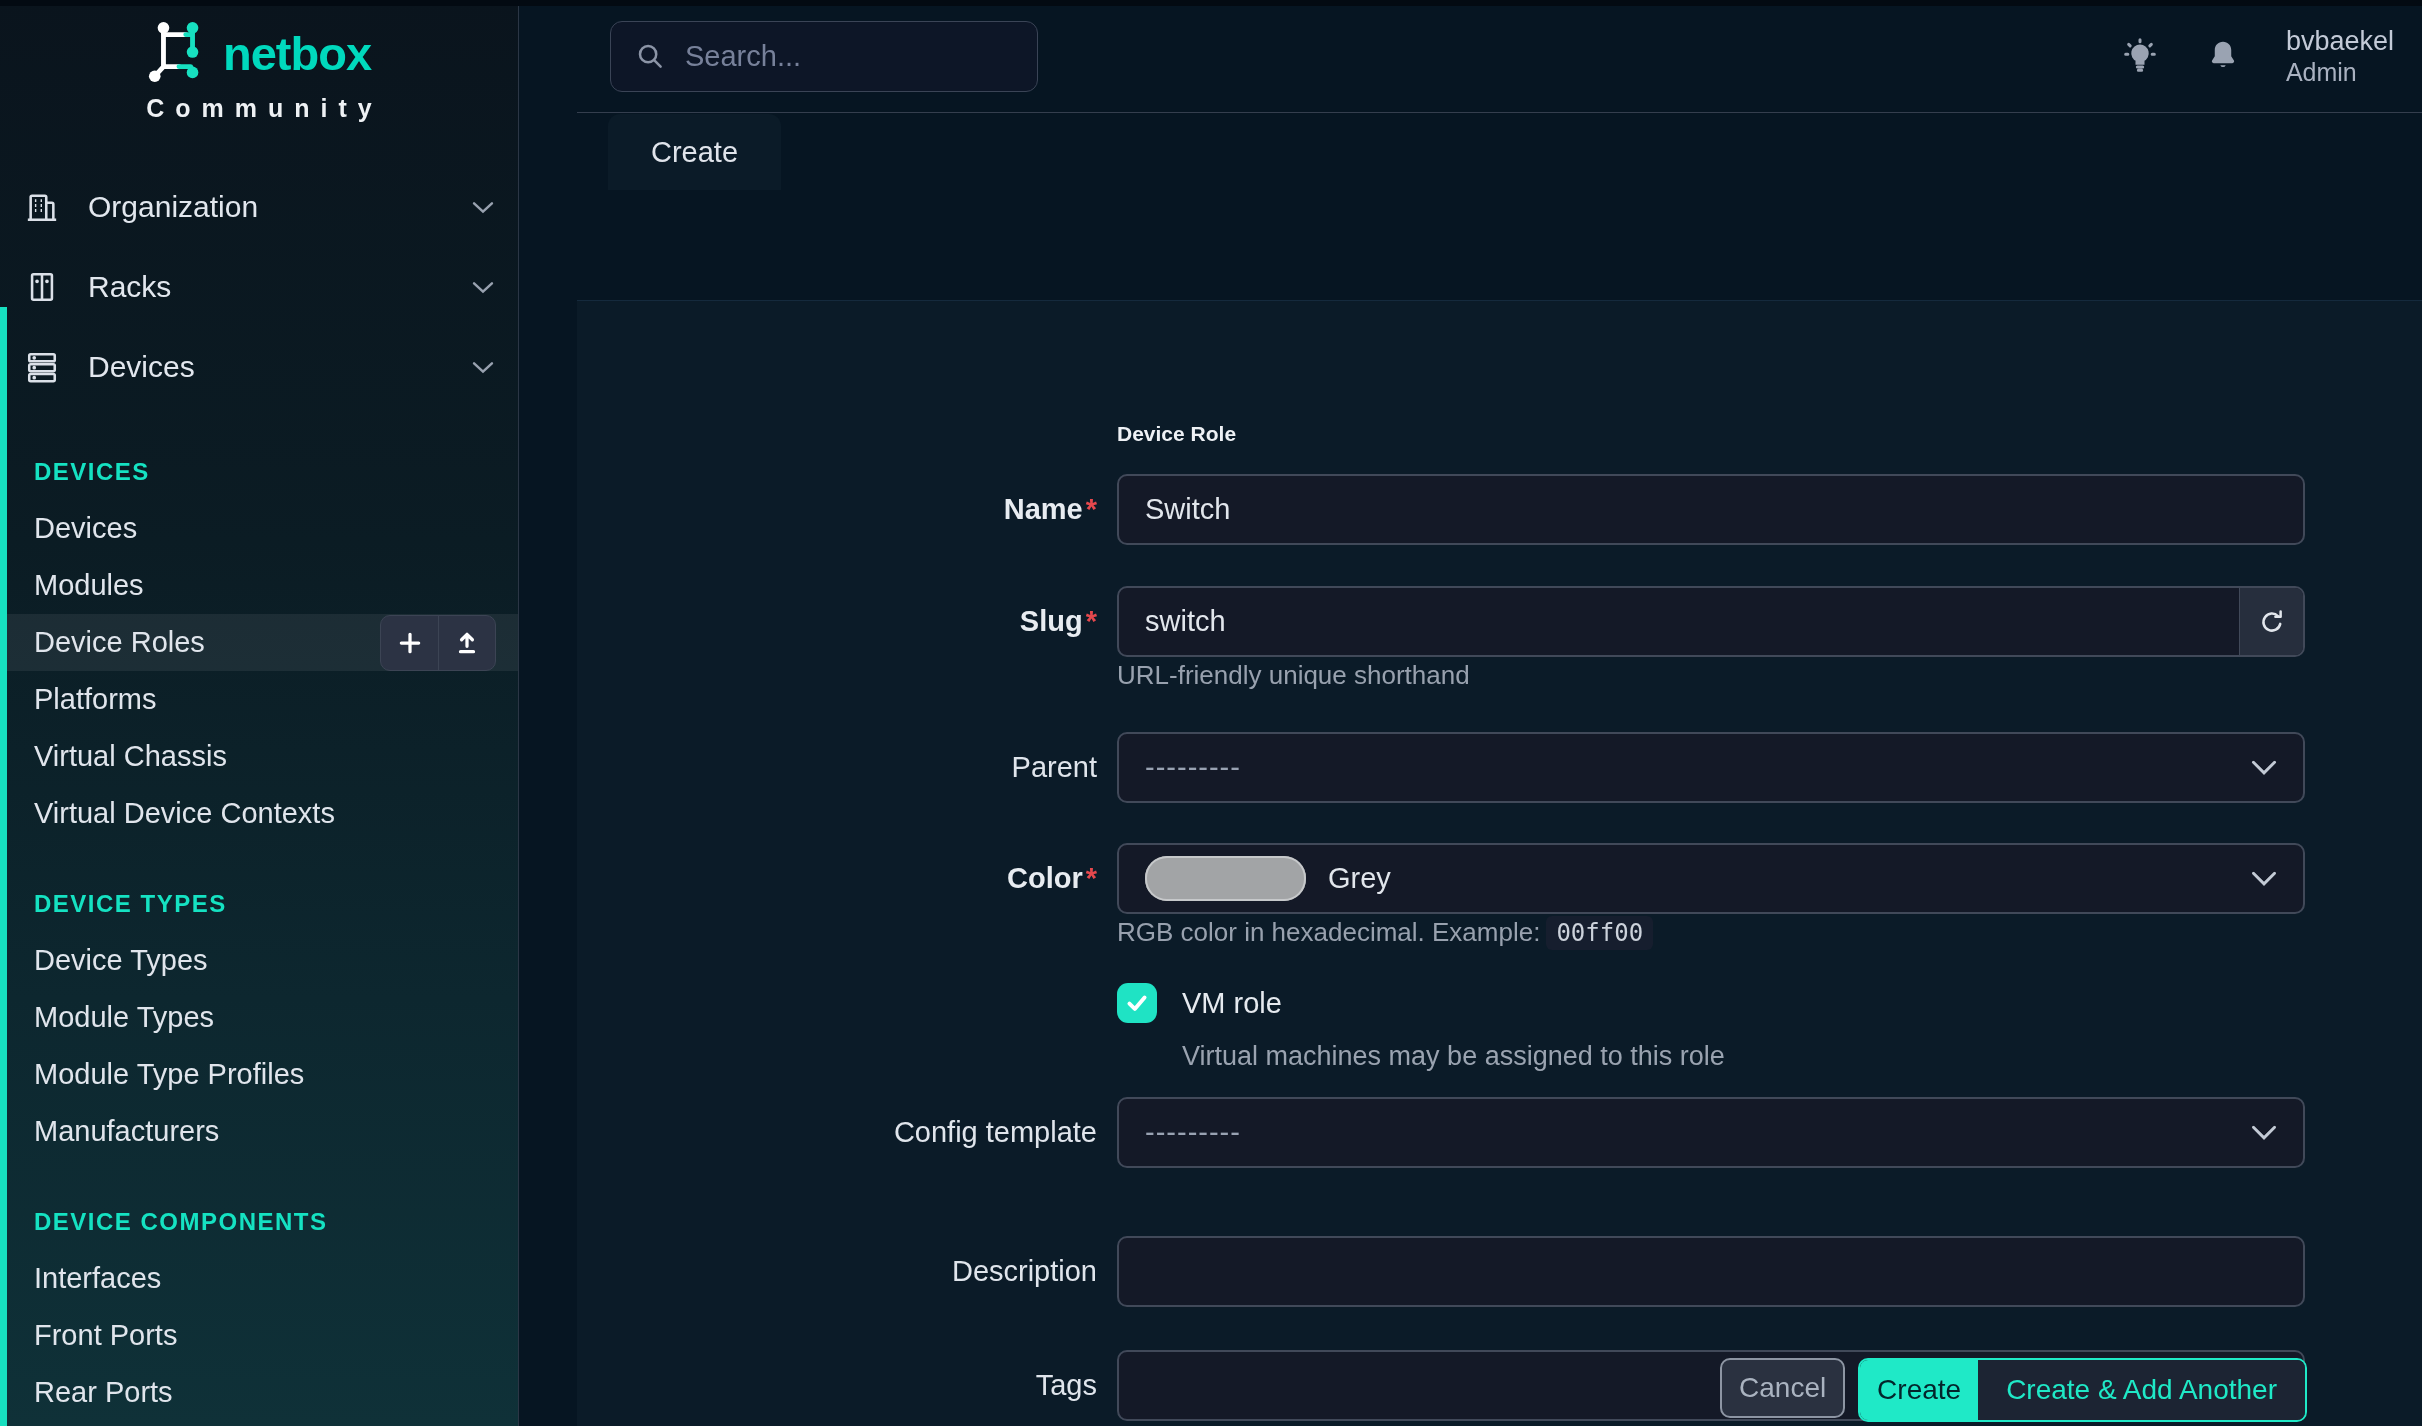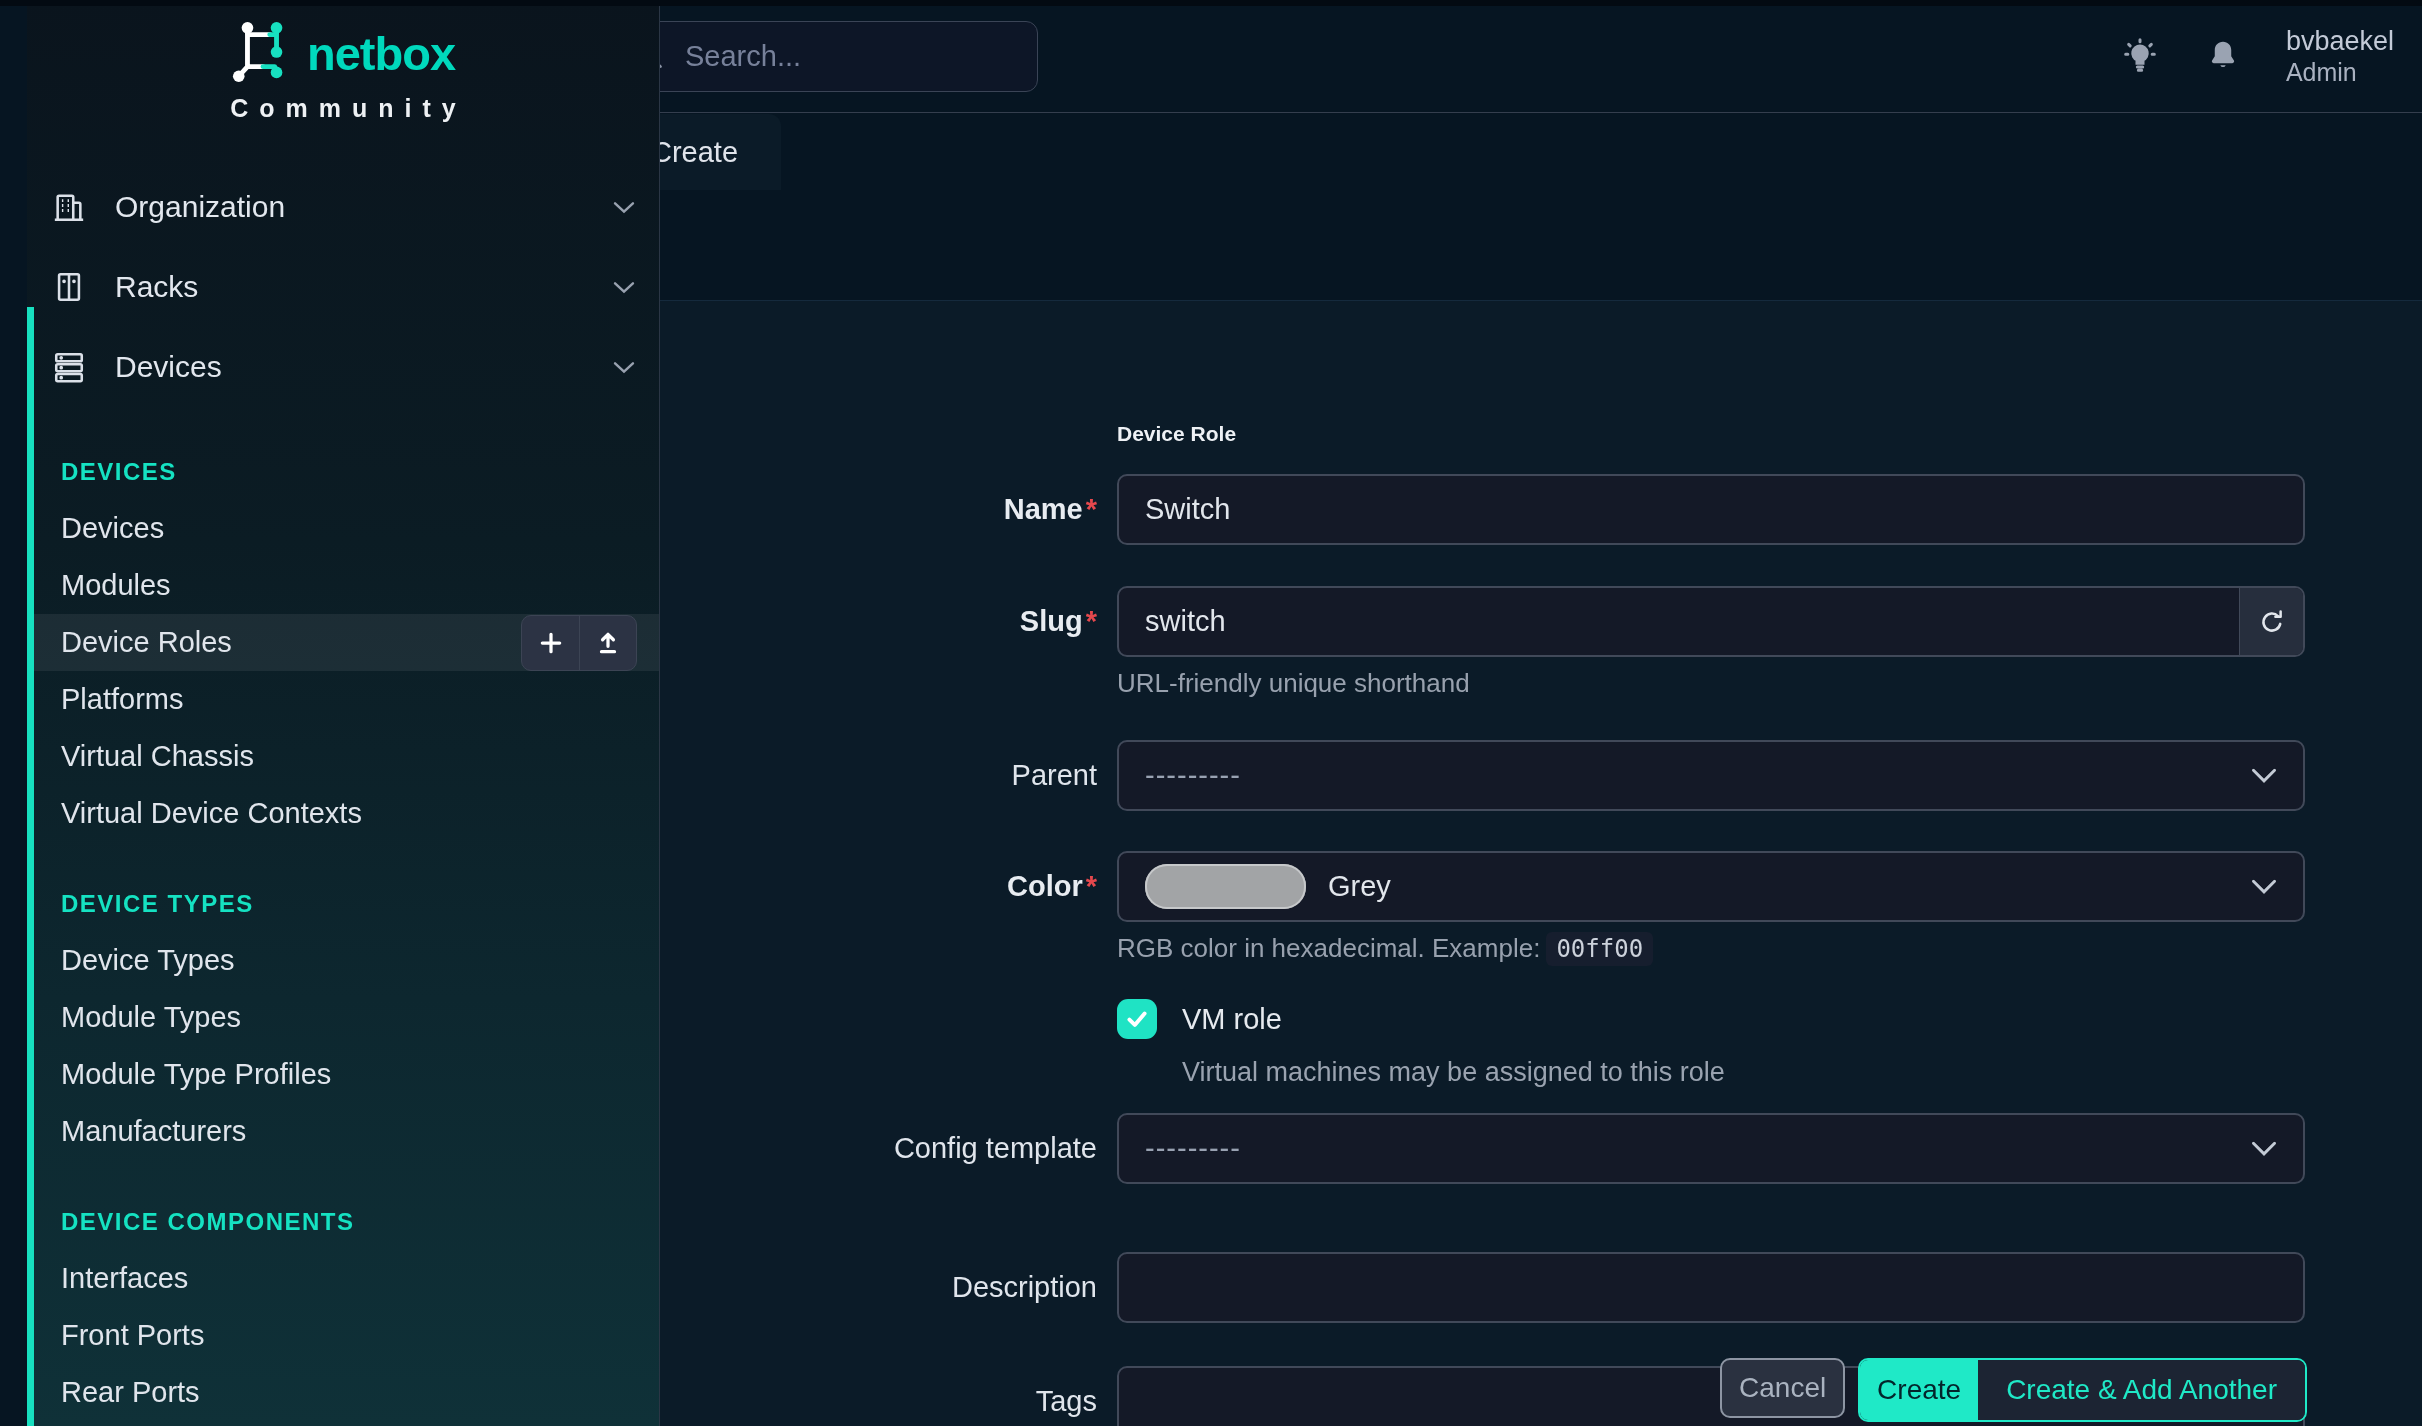--- a/index.html
+++ b/index.html
@@ -7,25 +7,24 @@
   body {
     font-family:"Liberation Sans", sans-serif;
     background:#061522;
     color:#e5e9ef;
     position:relative;
   }
   .top-edge { position:absolute; top:0; left:0; width:100%; height:6px; background:#030a12; z-index:50; }
 
   
   .sidebar {
-    position:absolute; top:0; left:0; width:633px; height:1426px;
+    position:absolute; top:0; left:0; width:519px; height:1426px;
     background:linear-gradient(180deg,#0a141d 0%,#0b1c24 38%,#0d272f 70%,#0f3138 100%);
     border-right:1px solid #2b3645;
     z-index:10;
-    margin-left:27px;
   }
   .accent-bar { position:absolute; left:0; top:307px; bottom:0; width:7px; background:#17e0c0; z-index:5; }
   .logo { display:flex; align-items:center; justify-content:center; gap:14px; margin-top:22px; cursor:pointer; }
   .brand { font-size:47px; font-weight:700; color:#00d9bd; letter-spacing:-1px; }
   .logo-subtitle { text-align:center; font-size:25px; font-weight:700; letter-spacing:11px; color:#eef1f4; margin-top:10px; margin-left:11px; }
   .nav-top { margin-top:44px; }
   .nav-item {
     display:flex; align-items:center; height:80px; padding:0 24px; cursor:pointer;
   }
   .nav-item .nav-ic { width:36px; display:flex; justify-content:center; }
@@ -109,21 +108,21 @@
   .select .chev { position:absolute; right:26px; top:50%; transform:translateY(-50%); }
   .slug-group {
     width:1188px; height:71px; border:2px solid #414959; border-radius:10px; background:#141927;
     display:flex; overflow:hidden;
   }
   .slug-group input {
     flex:1; background:transparent; border:none; outline:none; color:#e2e6ec; font-size:29px;
     padding:0 26px; font-family:"Liberation Sans", sans-serif;
   }
   .slug-btn { width:64px; background:#262e3d; border-left:1px solid #414959; display:flex; align-items:center; justify-content:center; cursor:pointer; }
-  .help-text { font-size:26px; color:#98a1ae; margin-top:11px; line-height:30px; }
+  .help-text { font-size:26px; color:#98a1ae; margin-top:3px; line-height:30px; }
   .code-pill {
     font-family:"DejaVu Sans Mono", monospace; font-size:24px; color:#ccd2db;
     background:#161e2e; border-radius:6px; padding:3px 10px; margin-left:6px;
   }
   .swatch { width:161px; height:45px; border-radius:22px; background:#a2a4a6; box-shadow:inset 0 0 0 2px #c6c8ca; margin-right:22px; flex:none; }
 
   .check-row { display:flex; align-items:center; gap:25px; }
   .checkbox {
     width:40px; height:40px; border-radius:11px; background:#1fe3c4;
     display:flex; align-items:center; justify-content:center; cursor:pointer; flex:none;

